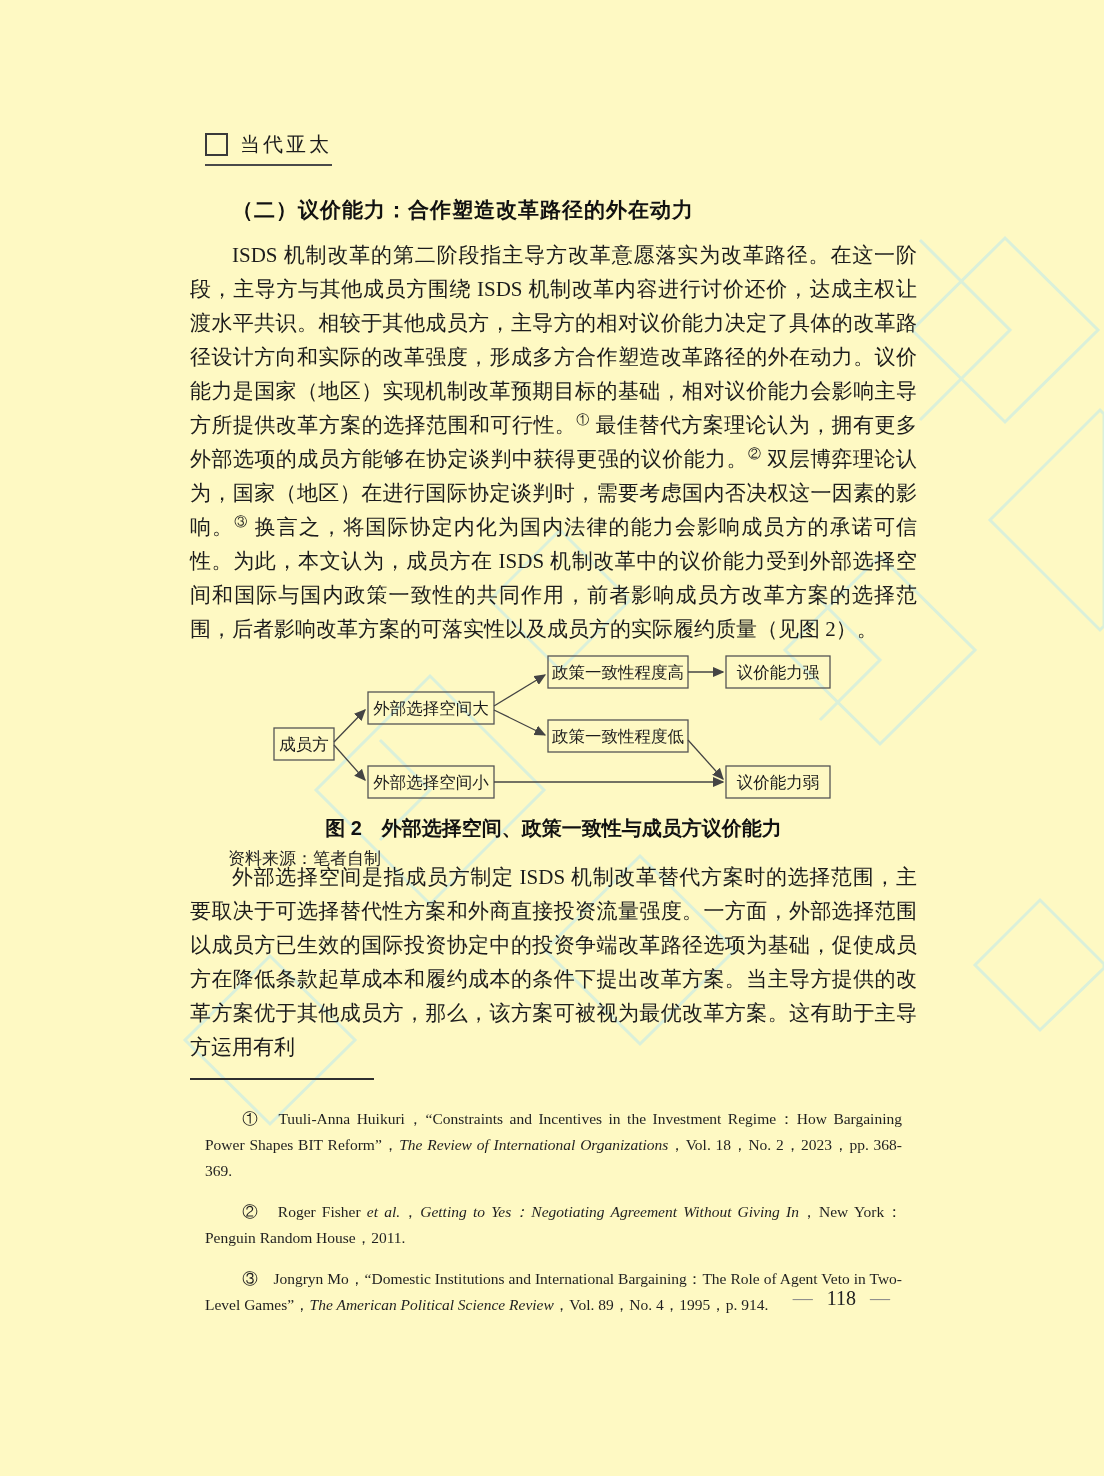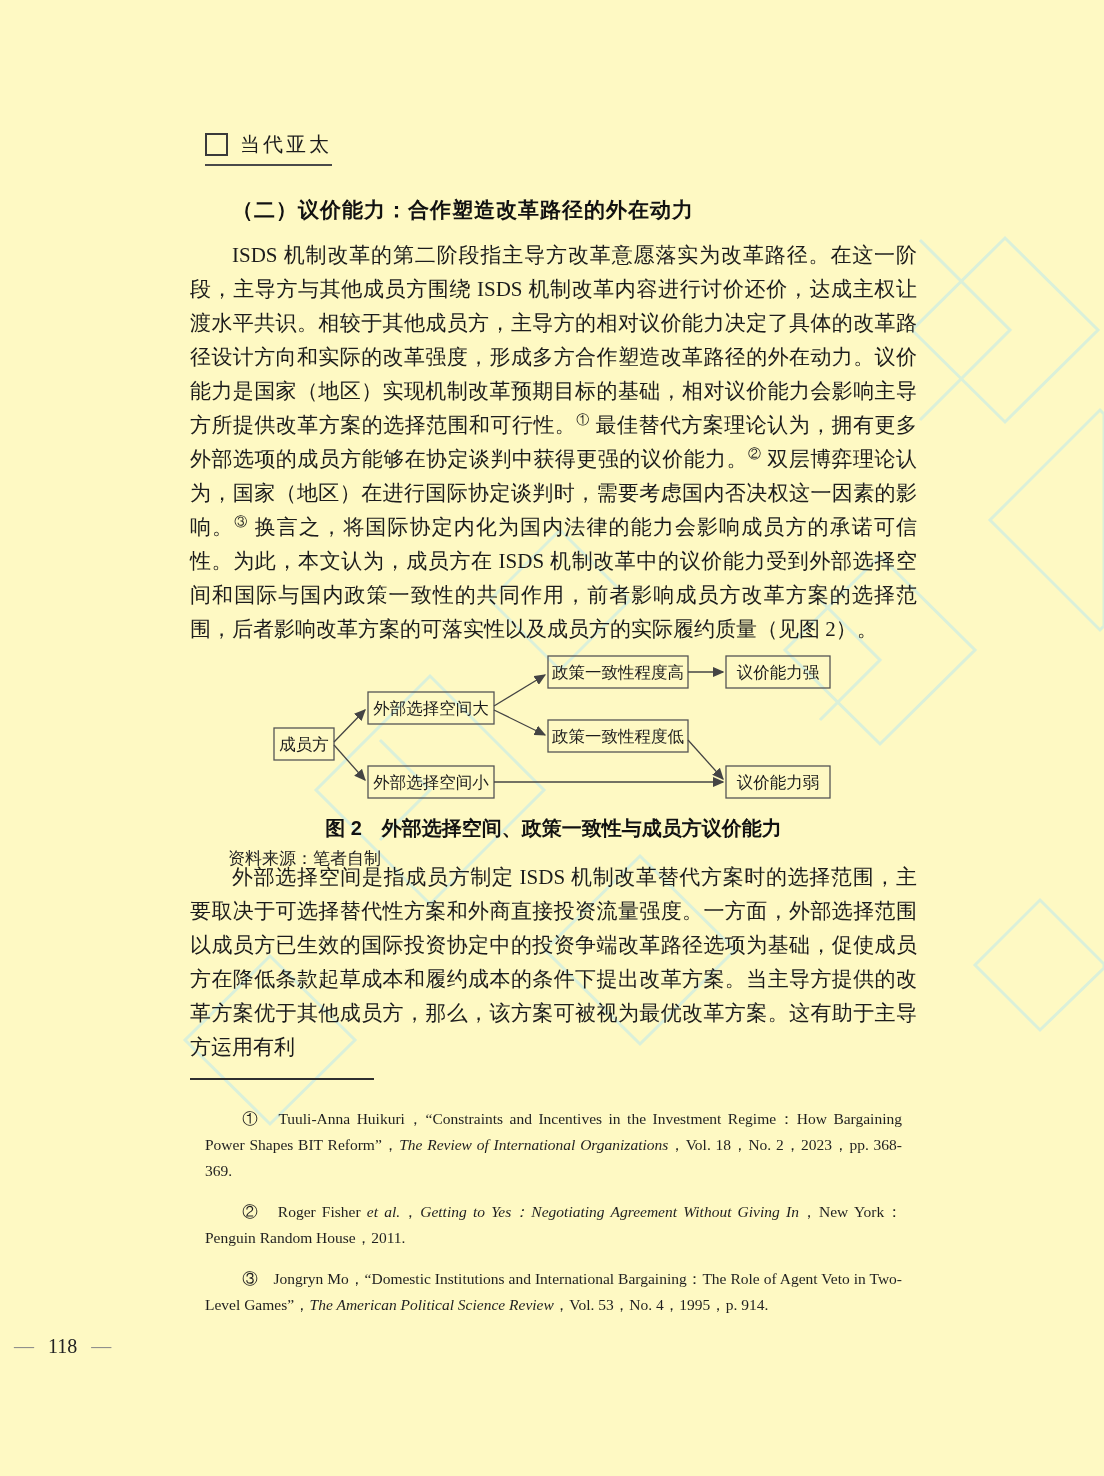--- a/index.html
+++ b/index.html
@@ -71,21 +71,21 @@
     position: absolute; left: 190px; top: 1091px; width: 727px; z-index: 1;
     font-size: 15.5px; line-height: 26px; color: #1f1f1f;
     text-align: justify;
   }
   .footnotes p { margin: 15px; text-indent: 2.4em; }
   .it { font-style: italic; }
 
   
   .page-number {
     position: absolute; left: 0; top: 1287px; width: 904px; z-index: 1;
-    text-align: left; font-size: 20px; color: #222; margin-top: 48px;
+    text-align: right; font-size: 20px; color: #222;
   }
   .page-number .dash { color: #8a8a8a; padding: 0 14px; letter-spacing: 0; }
 </style>
 </head>
 <body>
 
 <div class="page">
 
   <svg class="wm-layer" width="1104" height="1476" viewBox="0 0 1104 1476" fill="none">
     <g stroke-width="3" fill="none">
@@ -149,20 +149,20 @@
 
   <div class="figure-caption">图 2　外部选择空间、政策一致性与成员方议价能力</div>
   <div class="figure-source">资料来源：笔者自制</div>
 
   <div class="body-para" id="para2">外部选择空间是指成员方制定 ISDS 机制改革替代方案时的选择范围，主要取决于可选择替代性方案和外商直接投资流量强度。一方面，外部选择范围以成员方已生效的国际投资协定中的投资争端改革路径选项为基础，促使成员方在降低条款起草成本和履约成本的条件下提出改革方案。当主导方提供的改革方案优于其他成员方，那么，该方案可被视为最优改革方案。这有助于主导方运用有利</div>
 
   <div class="footnote-separator"></div>
   <div class="footnotes">
     <p><span>①　Tuuli-Anna Huikuri，“Constraints and Incentives in the Investment Regime：How Bargaining Power Shapes BIT Reform”，</span><span class="it">The Review of International Organizations</span><span>，Vol. 18，No. 2，2023，pp. 368-369.</span></p>
     <p><span>②　Roger Fisher </span><span class="it">et al.</span><span>，</span><span class="it">Getting to Yes：Negotiating Agreement Without Giving In</span><span>，New York：Penguin Random House，2011.</span></p>
-    <p><span>③　Jongryn Mo，“Domestic Institutions and International Bargaining：The Role of Agent Veto in Two-Level Games”，</span><span class="it">The American Political Science Review</span><span>，Vol. 53，No. 4，1995，p. 914.</span></p>
+    <p><span>③　Jongryn Mo，“Domestic Institutions and International Bargaining：The Role of Agent Veto in Two-Level Games”，</span><span class="it">The American Political Science Review</span><span>，Vol. 89，No. 4，1995，p. 914.</span></p>
   </div>
 
   <div class="page-number">
     <span class="dash">—</span><span>118</span><span class="dash">—</span>
   </div>
 
 </div>
 
 </body></html>

